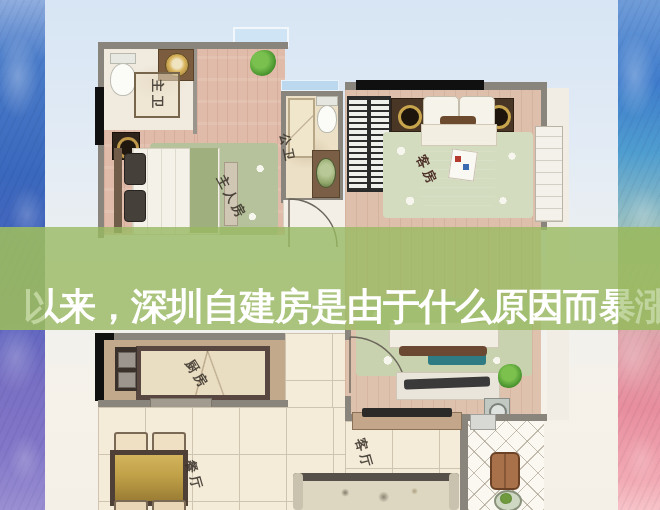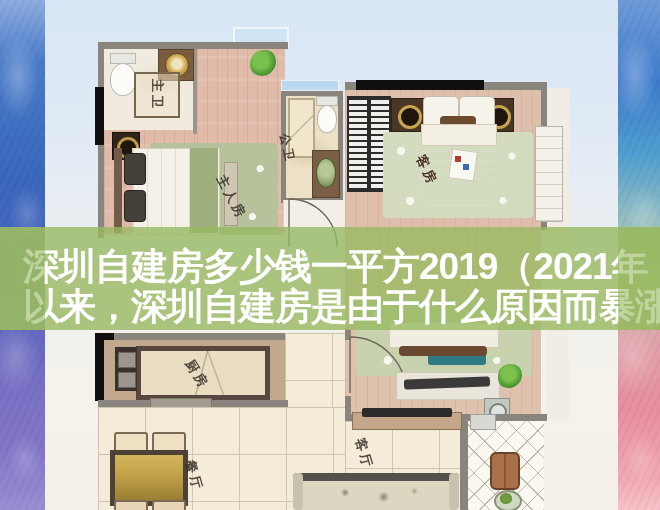--- a/index.html
+++ b/index.html
@@ -204,21 +204,20 @@
 
   <div class="abs wall" style="left:460px;top:420px;width:8px;height:90px;"></div>
   <div class="abs diamond" style="left:468px;top:421px;width:76px;height:89px;"></div>
   <div class="abs" style="left:470px;top:414px;width:24px;height:14px;background:#d8d8d4;border:1px solid #a0a09c;"></div>
   <div class="abs" style="left:490px;top:452px;width:26px;height:34px;background:#a8714a;border:2px solid #6b4226;border-radius:6px;
        background-image:linear-gradient(90deg, transparent 45%, rgba(60,30,10,.5) 50%, transparent 55%);"></div>
   <div class="abs" style="left:494px;top:490px;width:24px;height:18px;background:#cfd8c2;border:2px solid #8a927c;border-radius:50%;"></div>
   <div class="abs" style="left:500px;top:493px;width:12px;height:11px;border-radius:50%;background:radial-gradient(circle,#6f9a3e 0 50%,#4c7028 100%);"></div>
 
   <div class="abs band"></div>
-  <div class="tline t1">深圳自建房多少钱一平方2019（2021年</div>
   <div class="tline t2">以来，深圳自建房是由于什么原因而暴涨</div>
 
   <div class="abs wc-left">
       <div class="wc-tex"></div>
     </div>
   <div class="abs wc-right">
       <div class="wc-tex"></div>
     </div>
   <div class="abs band" style="left:0;width:45px;z-index:42;background:rgba(153,185,98,.62);"></div>
   <div class="abs band" style="left:618px;width:42px;z-index:42;background:rgba(153,185,98,.62);"></div>

